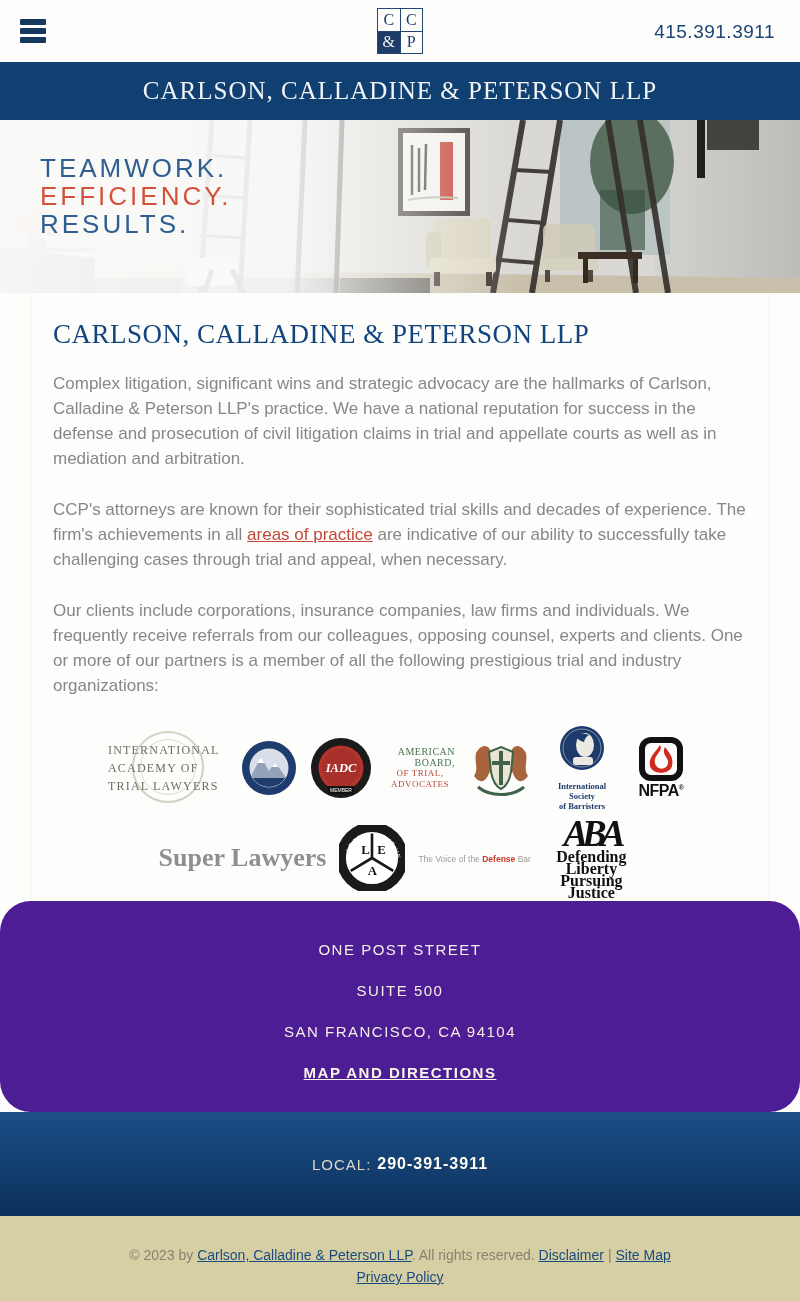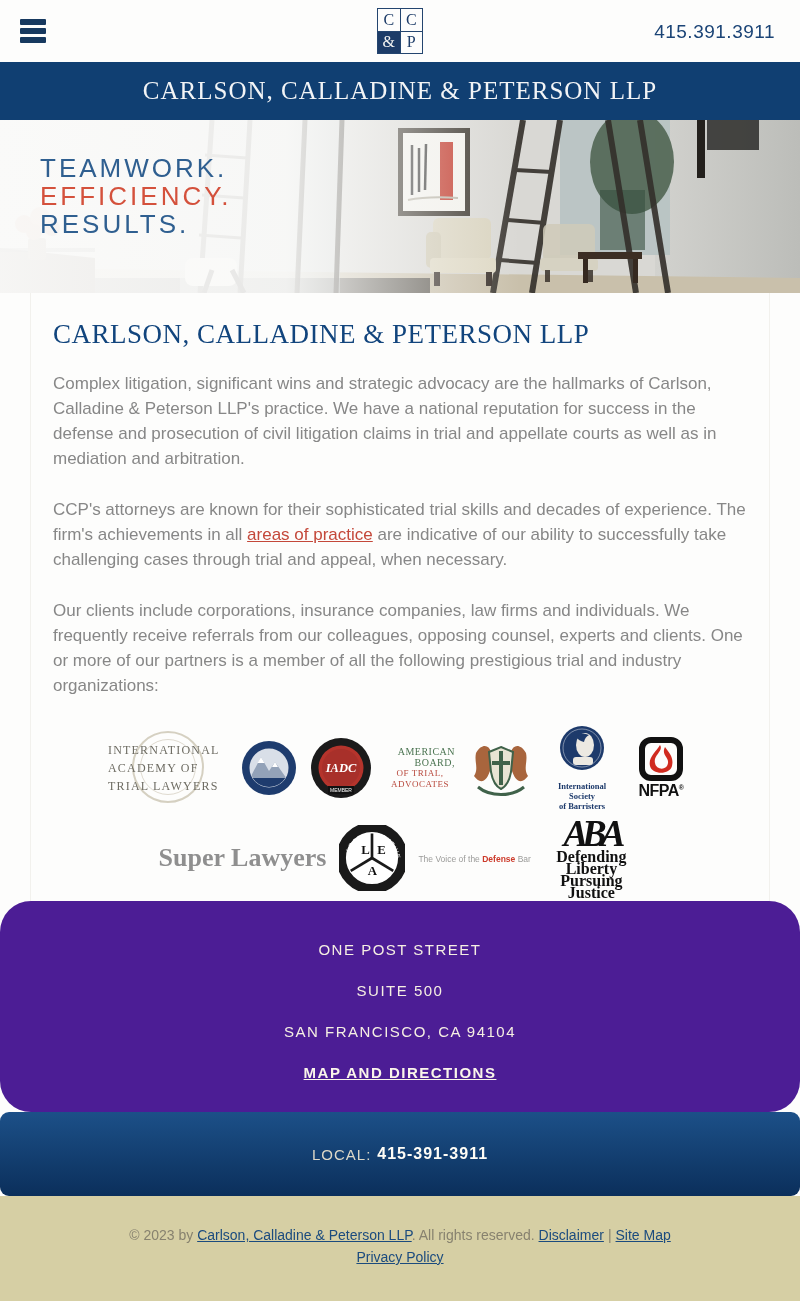--- a/index.html
+++ b/index.html
@@ -104,22 +104,22 @@
     font-size: 37px; letter-spacing: -6px; color: #111; line-height: 34px; }
   .aba .cap { font-family: "Liberation Serif", serif; font-weight: 700; color: #111;
     font-size: 16px; line-height: 12px; text-align: center; }
 
   
   .footer-red { height: 211px; background: #4c1d95; text-align: center; padding-top: 40px; border-radius: 31px; }
   .footer-red .line { color: #f6efe3; font-size: 15px; letter-spacing: 1.5px; margin-bottom: 24px; }
   .footer-red a.map { color: #faf5ea; font-size: 15px; letter-spacing: 1.5px; font-weight: 700;
     text-decoration: underline; cursor: pointer; text-align: center; }
 
-  .footer-blue { height: 84px; background: linear-gradient(#1c5088, #0b2f5b);
-    display: flex; align-items: center; justify-content: center; border-radius: 9px; }
+  .footer-blue { height: 104px; background: linear-gradient(#1c5088, #0b2f5b);
+    display: flex; align-items: center; justify-content: center; }
   .footer-blue .lbl { color: #ddd8c8; font-size: 15px; letter-spacing: 1px; }
   .footer-blue a.phone { color: #fffdf6; font-size: 16px; font-weight: 700; letter-spacing: 1px;
     text-decoration: none; margin-left: 6px; cursor: pointer; }
 
   .footer-tan { height: 108px; background: #d6cfa4; text-align: center; padding-top: 28px; }
   .footer-tan .row1, .footer-tan .row2 { font-size: 14px; color: #87826f; line-height: 22px; }
   .footer-tan a { color: #1b4b7e; text-decoration: underline; cursor: pointer; }
   .footer-tan .sep { margin: 0 4px; }
 </style>
 </head>
@@ -366,21 +366,21 @@
 
 <div class="footer-red">
   <div class="line">ONE POST STREET</div>
   <div class="line">SUITE 500</div>
   <div class="line">SAN FRANCISCO, CA 94104</div>
   <a class="map">MAP AND DIRECTIONS</a>
 </div>
 
 <div class="footer-blue">
   <span class="lbl">LOCAL:</span>
-  <a class="phone">415-391-3911</a>
+  <a class="phone">290-391-3911</a>
 </div>
 
 <div class="footer-tan">
   <div class="row1">
     <span>© 2023 by </span><a>Carlson, Calladine &amp; Peterson LLP</a><span>. All rights reserved. </span><a>Disclaimer</a><span class="sep">|</span><a>Site Map</a>
   </div>
   <div class="row2">
     <a>Privacy Policy</a>
   </div>
 </div>

